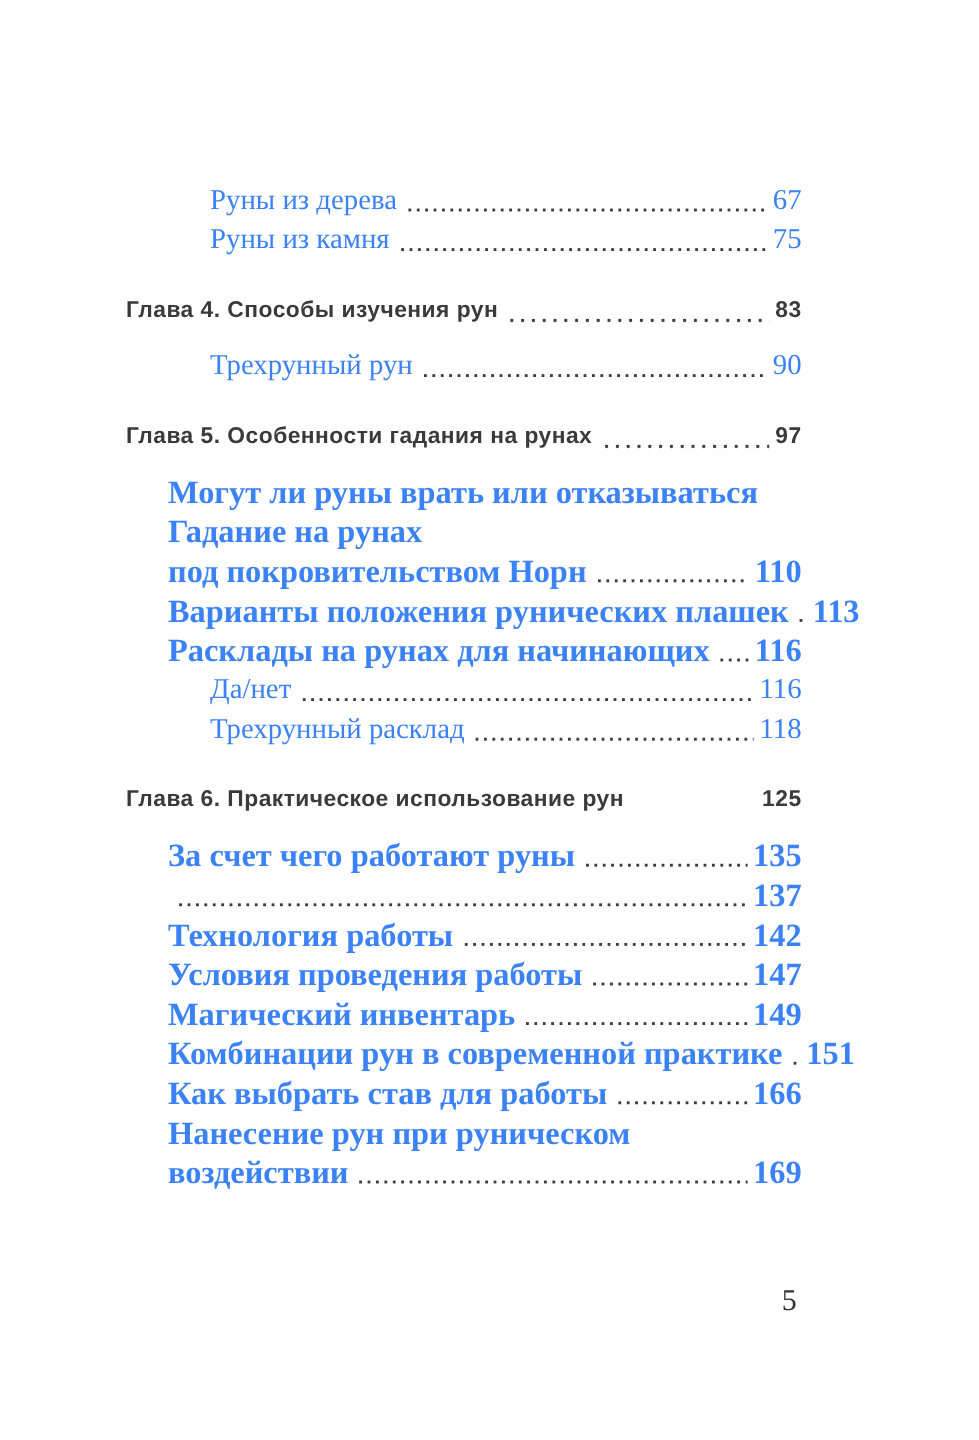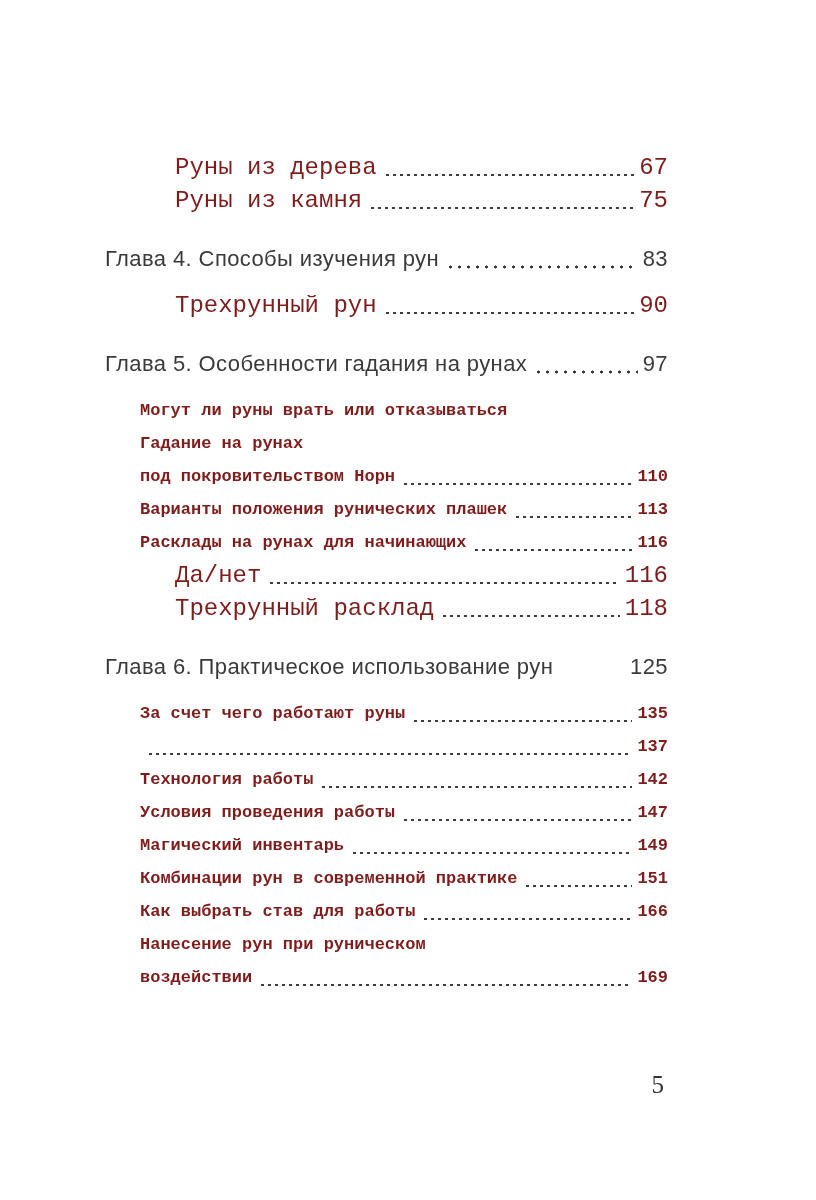--- a/index.html
+++ b/index.html
@@ -16,43 +16,43 @@
     padding: 151px 148px 0 105px;
     overflow: hidden;
   }
   .toc {
     width: 100%;
   }
   .row {
     display: flex;
     align-items: stretch;
     height: 33px;
-    font-family: Liberation Mono, monospace;
-    color: #7f1d1d;
+    font-family: Liberation Serif, serif;
+    color: #3b82f6;
   }
   .row .title,
   .row .pageno {
     line-height: 33px;
     white-space: nowrap;
   }
   .row.sub {
     padding-left: 70px;
     font-size: 24px;
   }
   .row.section {
     padding-left: 35px;
-    font-size: 17px;
+    font-size: 27px;
     font-weight: bold;
   }
   .row.chapter {
     height: 37px;
     margin: 23px 0 12px 0;
     font-family: "Liberation Sans", sans-serif;
-    font-size: 22px;
-    font-weight: 400;
+    font-size: 19px;
+    font-weight: 700;
     letter-spacing: 0.4px;
     color: #3a3a3a;
   }
   .row.chapter .title,
   .row.chapter .pageno {
     line-height: 37px;
   }
   .leader {
     flex: 1 1 auto;
     min-width: 8px;

